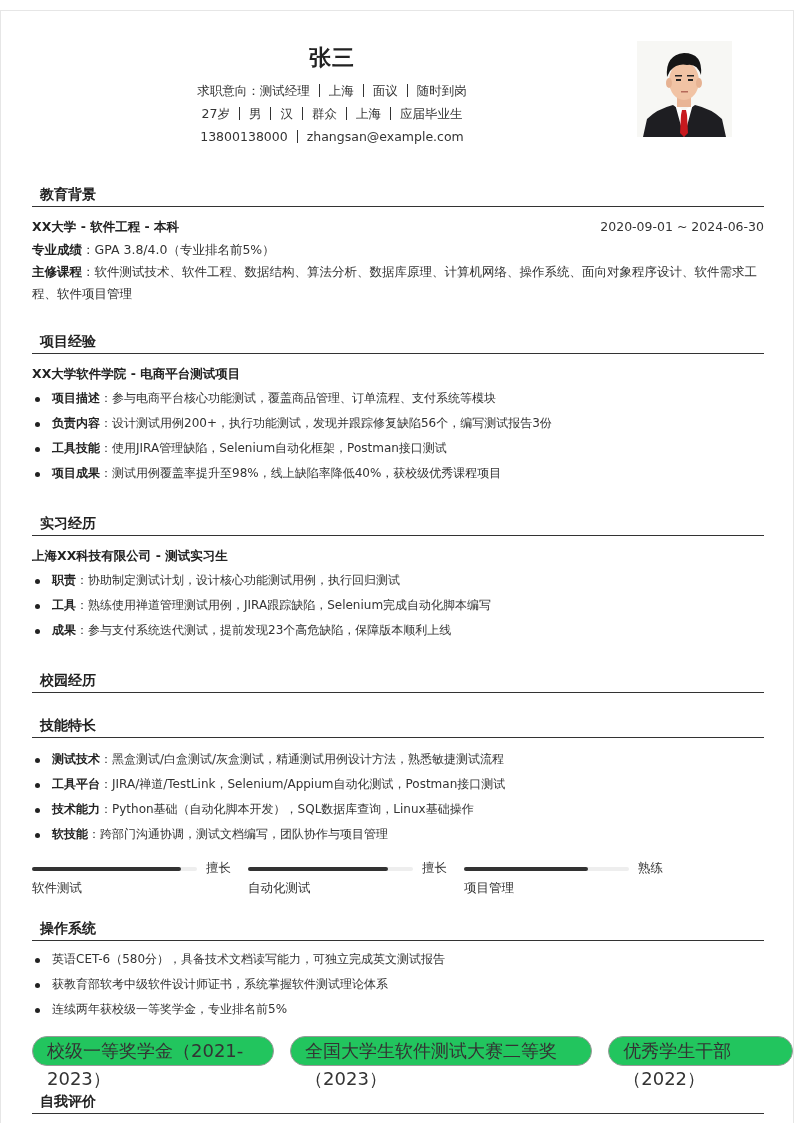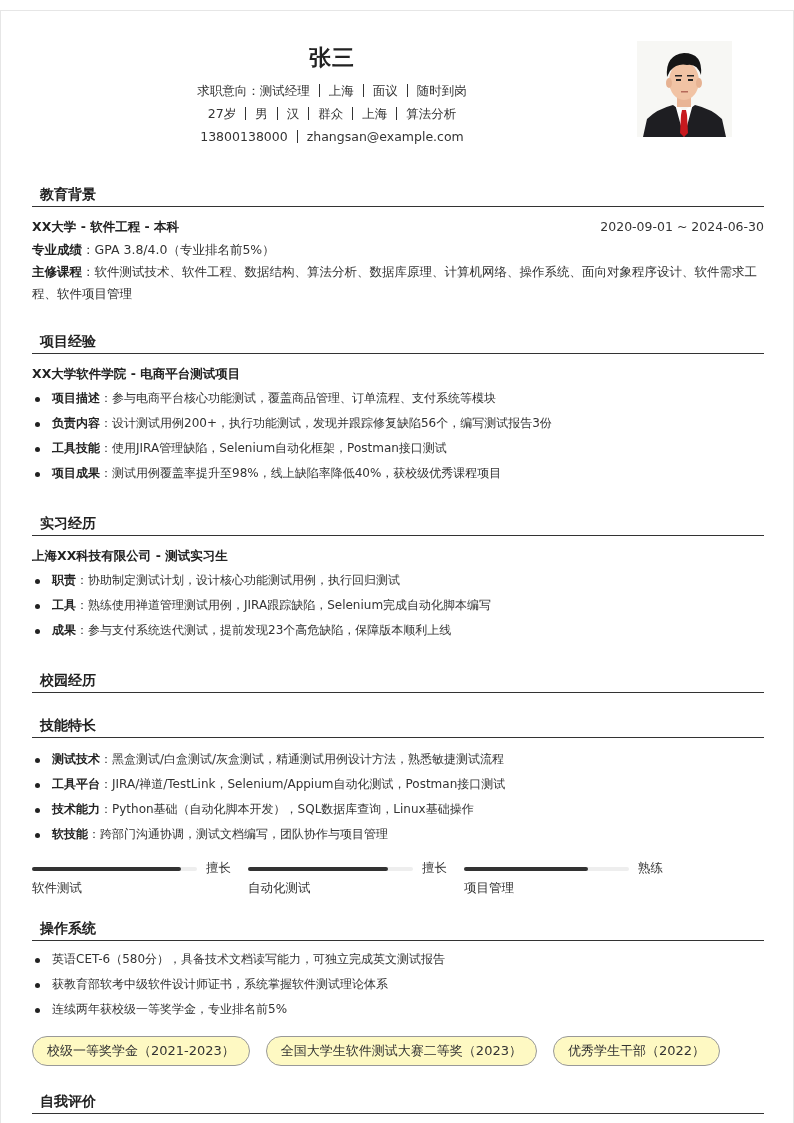--- a/index.html
+++ b/index.html
@@ -49,36 +49,36 @@
   ul.bl li b { color: #222; }
   .skills { position: absolute; left: 31px; top: 850px; width: 732px; height: 40px; }
   .skill { position: absolute; top: 0; width: 216px; height: 40px; }
   .skill .track { position: absolute; left: 0; top: 6px; width: 165px; height: 4px; background: #eeeeee; border-radius: 2px; }
   .skill .fill { position: absolute; left: 0; top: 0; height: 4px; background: #333; border-radius: 2px; }
   .skill .lvl { position: absolute; left: 174px; top: -1px; font-size: 12.5px; color: #333; }
   .skill .nm { position: absolute; left: 0; top: 19px; font-size: 12.5px; color: #333; }
   .tags { position: absolute; left: 31px; top: 1025px; display: flex; gap: 16px; }
   .tag {
     border: 1px solid #999; border-radius: 15px; height: 30px; line-height: 28px;
-    padding: 0 14px; font-size: 13px; color: #333; background: #fef9c3;
+    padding: 0 14px; font-size: 18px; color: #333; background: #22c55e;
   }
   .bottom-fade { position: absolute; left: 0; top: 1112px; width: 794px; height: 11px; background: #f4f4f4; }
 </style>
 </head>
 <body>
 
 <div class="page">
 
   <div class="header">
     <div class="name">张三</div>
     <div class="info-line l1">
       <span>求职意向：测试经理</span><span class="sep"></span><span>上海</span><span class="sep"></span><span>面议</span><span class="sep"></span><span>随时到岗</span>
     </div>
     <div class="info-line l2">
-      <span>27岁</span><span class="sep"></span><span>男</span><span class="sep"></span><span>汉</span><span class="sep"></span><span>群众</span><span class="sep"></span><span>上海</span><span class="sep"></span><span>算法分析</span>
+      <span>27岁</span><span class="sep"></span><span>男</span><span class="sep"></span><span>汉</span><span class="sep"></span><span>群众</span><span class="sep"></span><span>上海</span><span class="sep"></span><span>应届毕业生</span>
     </div>
     <div class="info-line l3">
       <span>13800138000</span><span class="sep"></span><span>zhangsan@example.com</span>
     </div>
   </div>
 
   <div class="photo">
     <svg width="95" height="96" viewBox="0 0 95 96">
       <rect width="95" height="96" fill="#f7f7f4"></rect>
 

